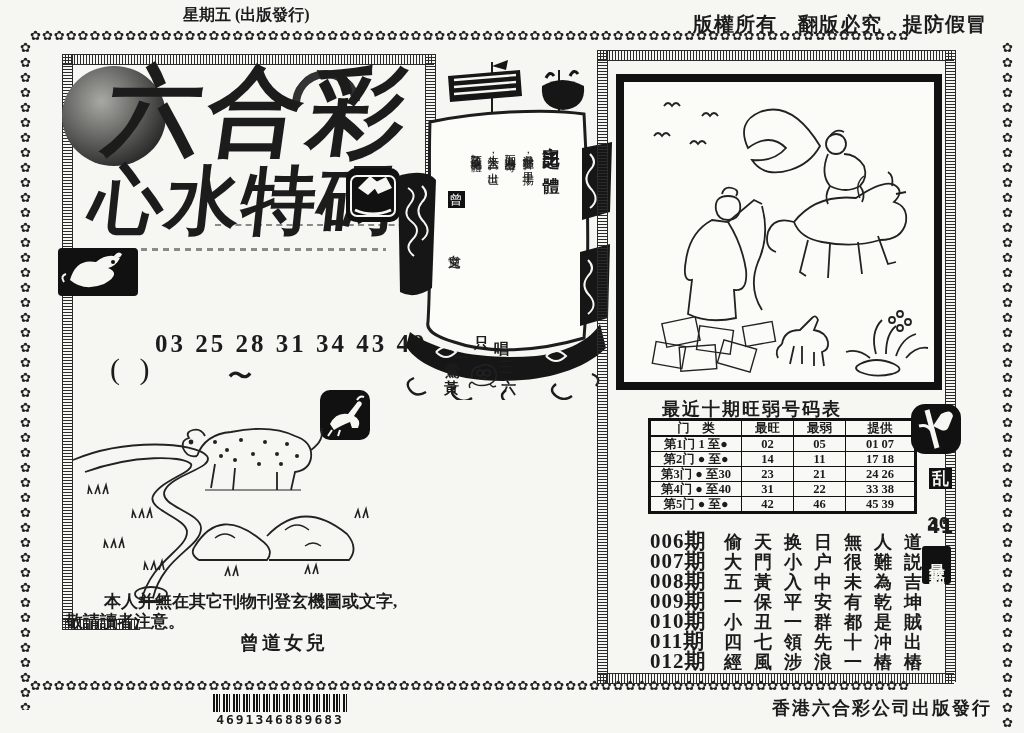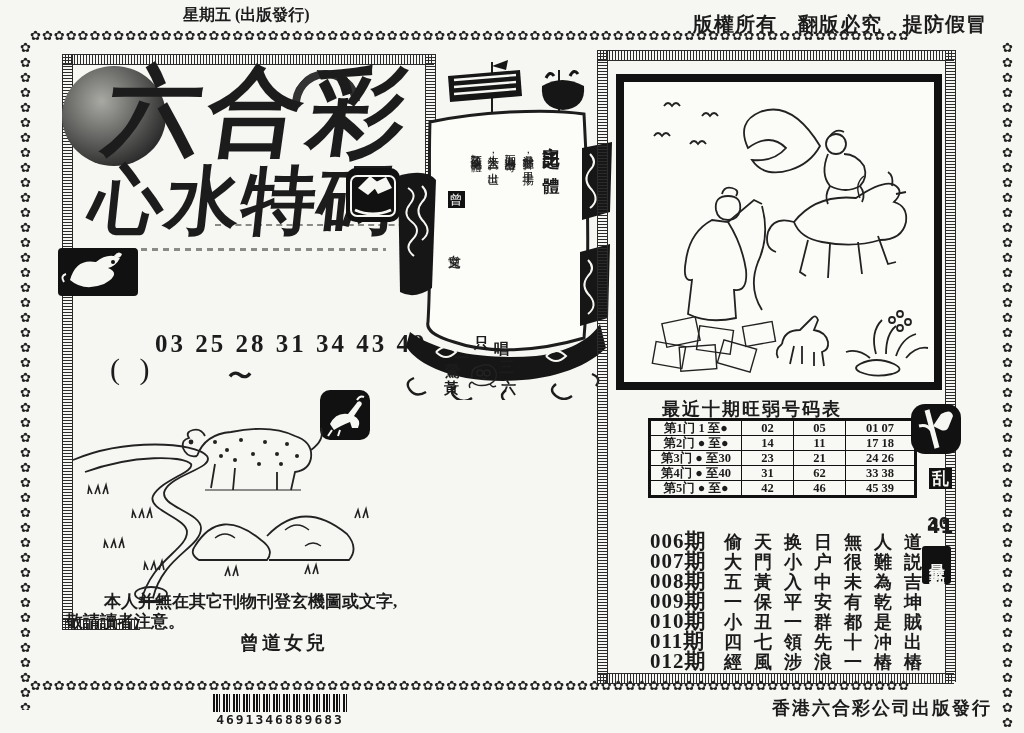--- a/index.html
+++ b/index.html
@@ -270,20 +270,26 @@
 
   <div class="abs tbl-title" style="left:662px;top:397px;">最近十期旺弱号码表</div>
   <table class="wk abs" style="left:648px;top:418px;">
     <colgroup>
         <col style="width:92px">
         <col style="width:52px">
         <col style="width:52px">
         <col style="width:70px">
       </colgroup>
     <tbody>
+        <tr>
+      <th>门　类</th>
+      <th>最旺</th>
+      <th>最弱</th>
+      <th>提供</th>
+    </tr>
     <tr>
       <td class="gate">第1门 1 至●</td>
       <td>02</td>
       <td>05</td>
       <td>01 07</td>
     </tr>
     <tr>
       <td class="gate">第2门 ● 至●</td>
       <td>14</td>
       <td>11</td>
@@ -291,21 +297,21 @@
     </tr>
     <tr>
       <td class="gate">第3门 ● 至30</td>
       <td>23</td>
       <td>21</td>
       <td>24 26</td>
     </tr>
     <tr>
       <td class="gate">第4门 ● 至40</td>
       <td>31</td>
-      <td>62</td>
+      <td>22</td>
       <td>33 38</td>
     </tr>
     <tr>
       <td class="gate">第5门 ● 至●</td>
       <td>42</td>
       <td>46</td>
       <td>45 39</td>
     </tr>
   </tbody>
     </table>

